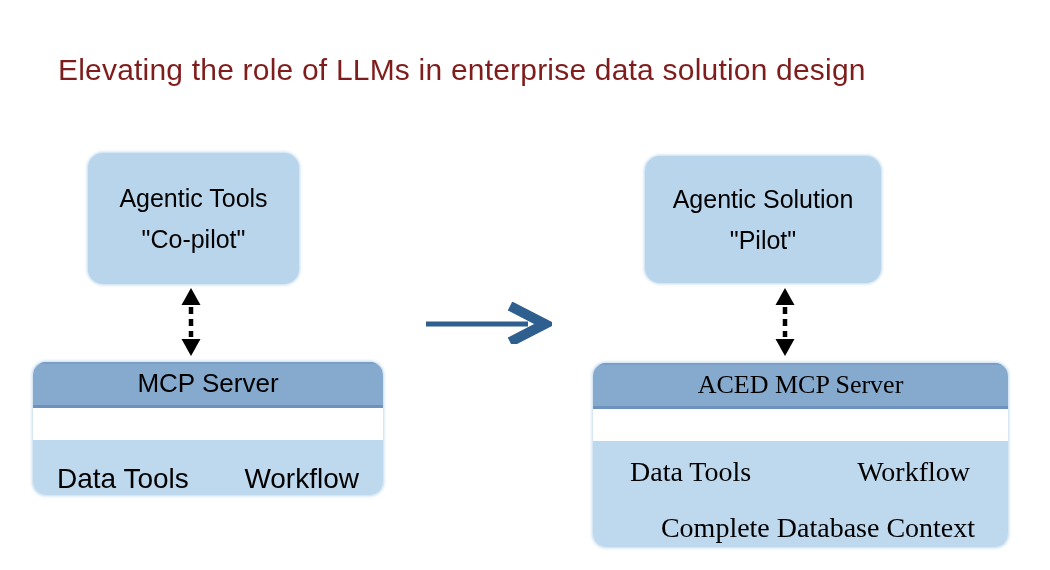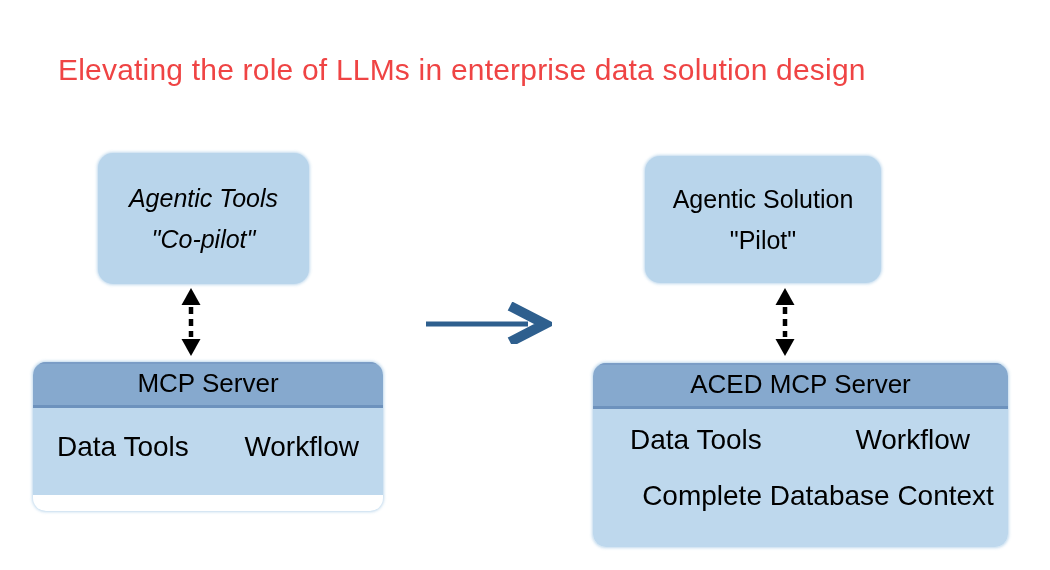--- a/index.html
+++ b/index.html
@@ -19,68 +19,69 @@
 
   
   #title {
     position: absolute;
     left: 58px;
     top: 53px;
     width: 940px;
     font-size: 30px;
     font-weight: 400;
     letter-spacing: 0.2px;
-    color: #ef4444;
+    color: #7f1d1d;
     white-space: nowrap;
   }
 
   
   .agent-box {
     position: absolute;
     background: #b9d5eb;
     border-radius: 15px;
     box-shadow: 0 0 3px 1px rgba(185, 213, 235, 0.9);
     display: flex;
     flex-direction: column;
     align-items: center;
     justify-content: center;
     gap: 15px;
     font-size: 25px;
     text-align: center;
   }
-  #agentic-tools-box   { left: 98px;  top: 153px; width: 211px; height: 131px; font-style: italic; }
+  #agentic-tools-box   { left: 88px;  top: 153px; width: 211px; height: 131px; }
   #agentic-solution-box{ left: 645px; top: 156px; width: 236px; height: 127px; }
   .agent-line { line-height: 26px; }
 
   
   .server-box {
     position: absolute;
     border-radius: 13px;
     overflow: hidden;
     box-shadow: 0 0 3px 1px rgba(185, 213, 235, 0.9);
   }
-  #mcp-server-box  { left: 33px;  top: 362px; width: 350px; height: 149px; }
-  #aced-server-box { left: 593px; top: 363px; width: 415px; height: 184px; }
+  #mcp-server-box  { left: 33px;  top: 362px; width: 350px; height: 133px; }
+  #aced-server-box { left: 593px; top: 363px; width: 415px; height: 184px; font-family: Liberation Serif, serif; }
 
   .server-header {
     background: #86a9ce;
     border-bottom: 3px solid #6d92bd;
     box-shadow: inset 0 2px 0 #7b9dc6;
     height: 43px;
     display: flex;
     align-items: center;
     justify-content: center;
     font-size: 26px;
   }
   .server-body {
     background: #bed8ed;
     display: flex;
     flex-direction: column;
     justify-content: center;
     font-size: 28px;
+    margin-top: 32px;
   }
   #mcp-server-box .server-body  { height: 87px;  padding-bottom: 10px; box-sizing: border-box; }
   #aced-server-box .server-body { height: 138px; padding-bottom: 20px; box-sizing: border-box; gap: 24px; }
 
   .server-row {
     display: flex;
     justify-content: space-between;
     align-items: center;
   }
   #mcp-server-box .server-row  { padding: 0 24px; }

